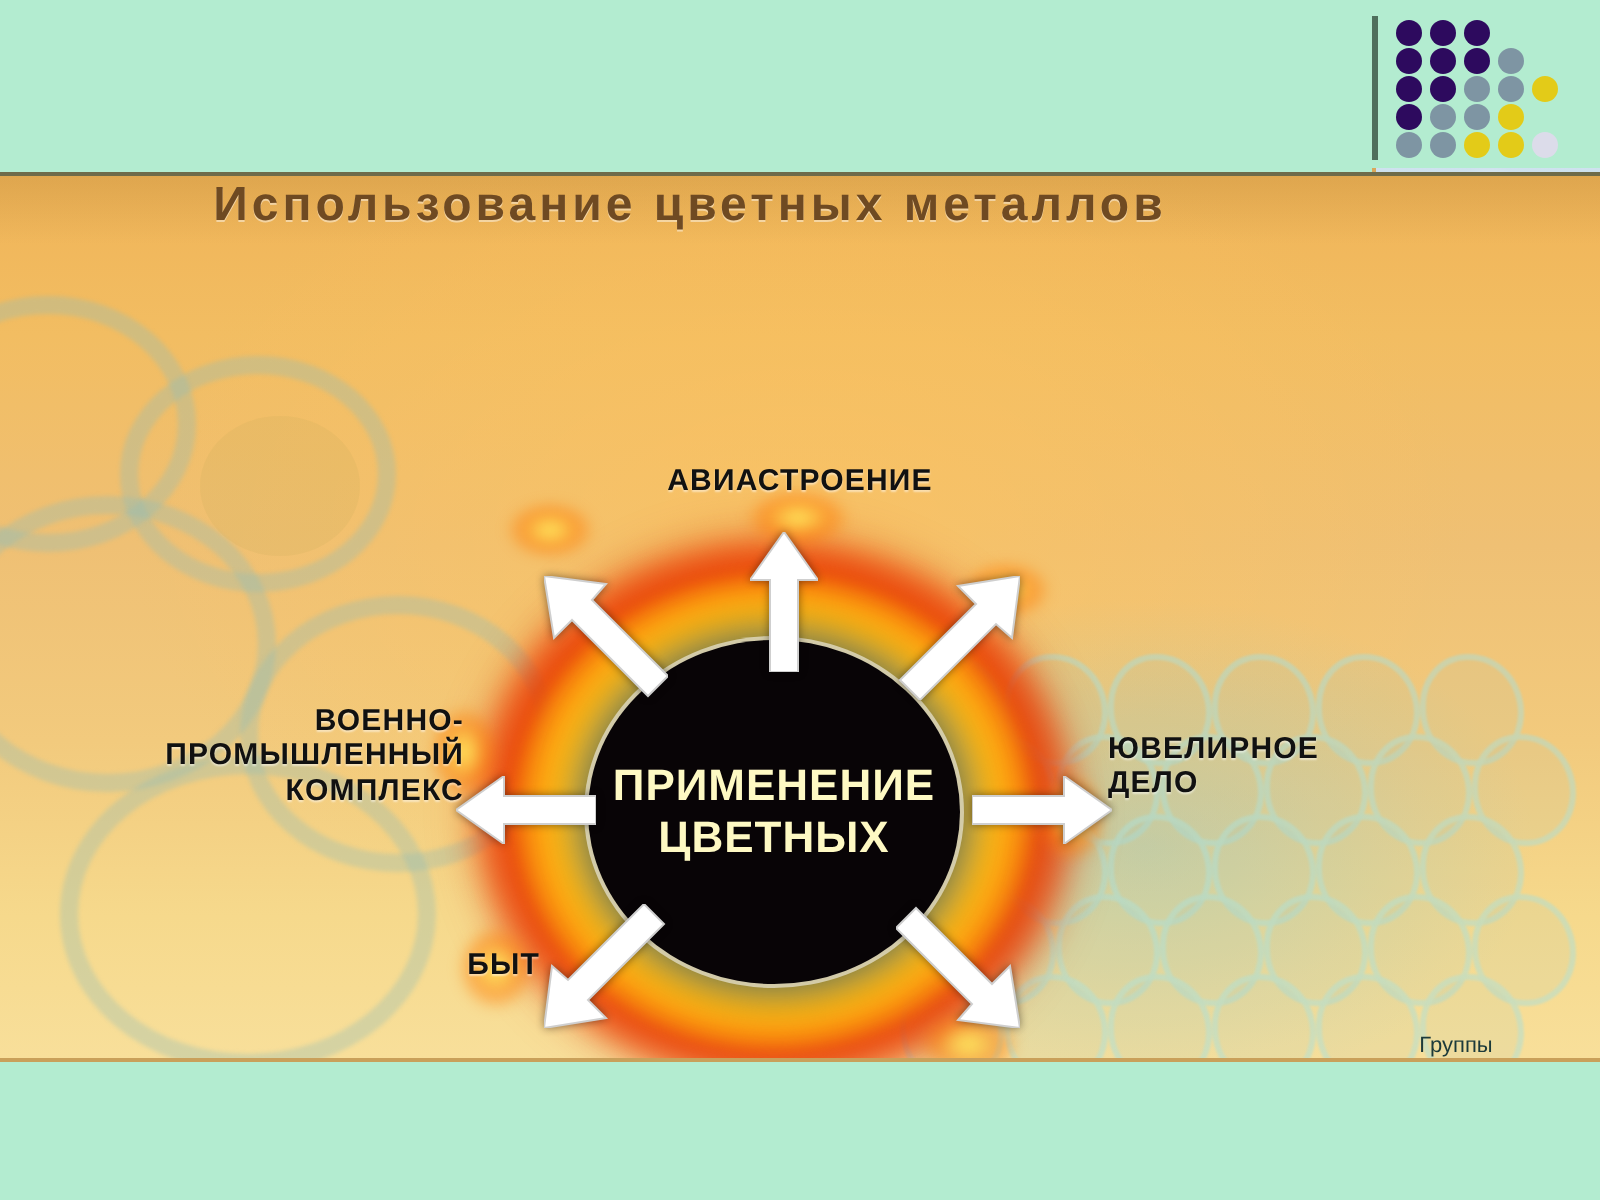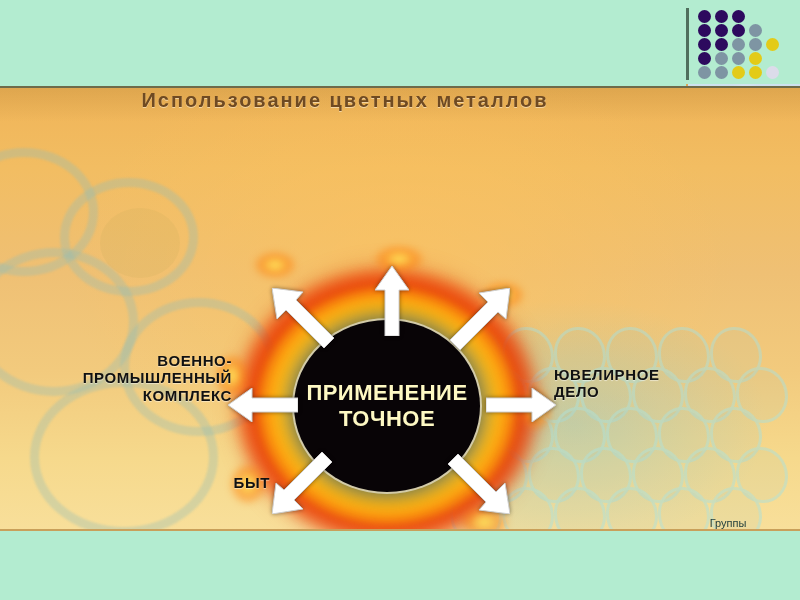--- a/index.html
+++ b/index.html
@@ -77,21 +77,21 @@
   }
   
   #panel .topshade{
     position:absolute;left:0;top:0;width:100%;height:34px;
     background:linear-gradient(180deg,rgba(190,140,60,.35),rgba(190,140,60,0));
   }
 
   
   #title{
     position:absolute;left:0;top:89px;width:690px;text-align:center;
-    font-size:20px;font-weight:600;letter-spacing:2px;
+    font-size:24px;font-weight:600;letter-spacing:2px;
     color:#6f4a22;
     text-shadow:0 1px 0 rgba(255,255,255,.45);
   }
 
   
   #ring{
     position:absolute;left:222px;top:168px;width:330px;height:300px;
   }
   #ring .flame{
     position:absolute;border-radius:50%;
@@ -257,21 +257,21 @@
     <div class="lick" style="left:258px;top:24px;width:46px;height:30px;"></div>
     <div class="lick" style="left:296px;top:130px;width:36px;height:46px;"></div>
     <div class="lick" style="left:236px;top:248px;width:52px;height:36px;"></div>
 
     <div class="lick" style="left:6px;top:206px;width:40px;height:44px;"></div>
     <div class="lick" style="left:-8px;top:96px;width:36px;height:48px;"></div>
   </div>
 
   <div id="core">
     <div class="line">ПРИМЕНЕНИЕ</div>
-    <div class="line">ТОЧНОЕ</div>
+    <div class="line">ЦВЕТНЫХ</div>
   </div>
 
   <div class="arrow" style="left:375px;top:178px;">
     <svg width="34" height="70" viewBox="0 0 34 70">
         <polygon points="17,0 34,24 24,24 24,70 10,70 10,24 0,24" fill="#ffffff" stroke="#cfcfcf" stroke-width="1"></polygon>
       </svg>
   </div>
   <div class="arrow" style="left:272px;top:200px;">
     <svg width="62" height="62" viewBox="0 0 62 62">
         <polygon points="0,0 31,4 24,12 62,50 52,60 14,22 5,31" fill="#ffffff" stroke="#cfcfcf" stroke-width="1"></polygon>
@@ -296,20 +296,21 @@
     <svg width="62" height="62" viewBox="0 0 62 62">
         <polygon points="0,62 4,31 12,38 50,0 60,10 22,48 31,57" fill="#ffffff" stroke="#cfcfcf" stroke-width="1"></polygon>
       </svg>
   </div>
   <div class="arrow" style="left:448px;top:364px;">
     <svg width="62" height="62" viewBox="0 0 62 62">
         <polygon points="62,62 31,58 38,50 0,12 10,2 48,40 57,31" fill="#ffffff" stroke="#cfcfcf" stroke-width="1"></polygon>
       </svg>
   </div>
 
+  <div class="label lbl-avia">АВИАСТРОЕНИЕ</div>
   <div class="label lbl-vpk">ВОЕННО-
 ПРОМЫШЛЕННЫЙ
 КОМПЛЕКС</div>
   <div class="label lbl-byt">БЫТ</div>
   <div class="label lbl-yuv">ЮВЕЛИРНОЕ
 ДЕЛО</div>
 
   <div id="grp-caption">Группы
 цветных металлов</div>
 

